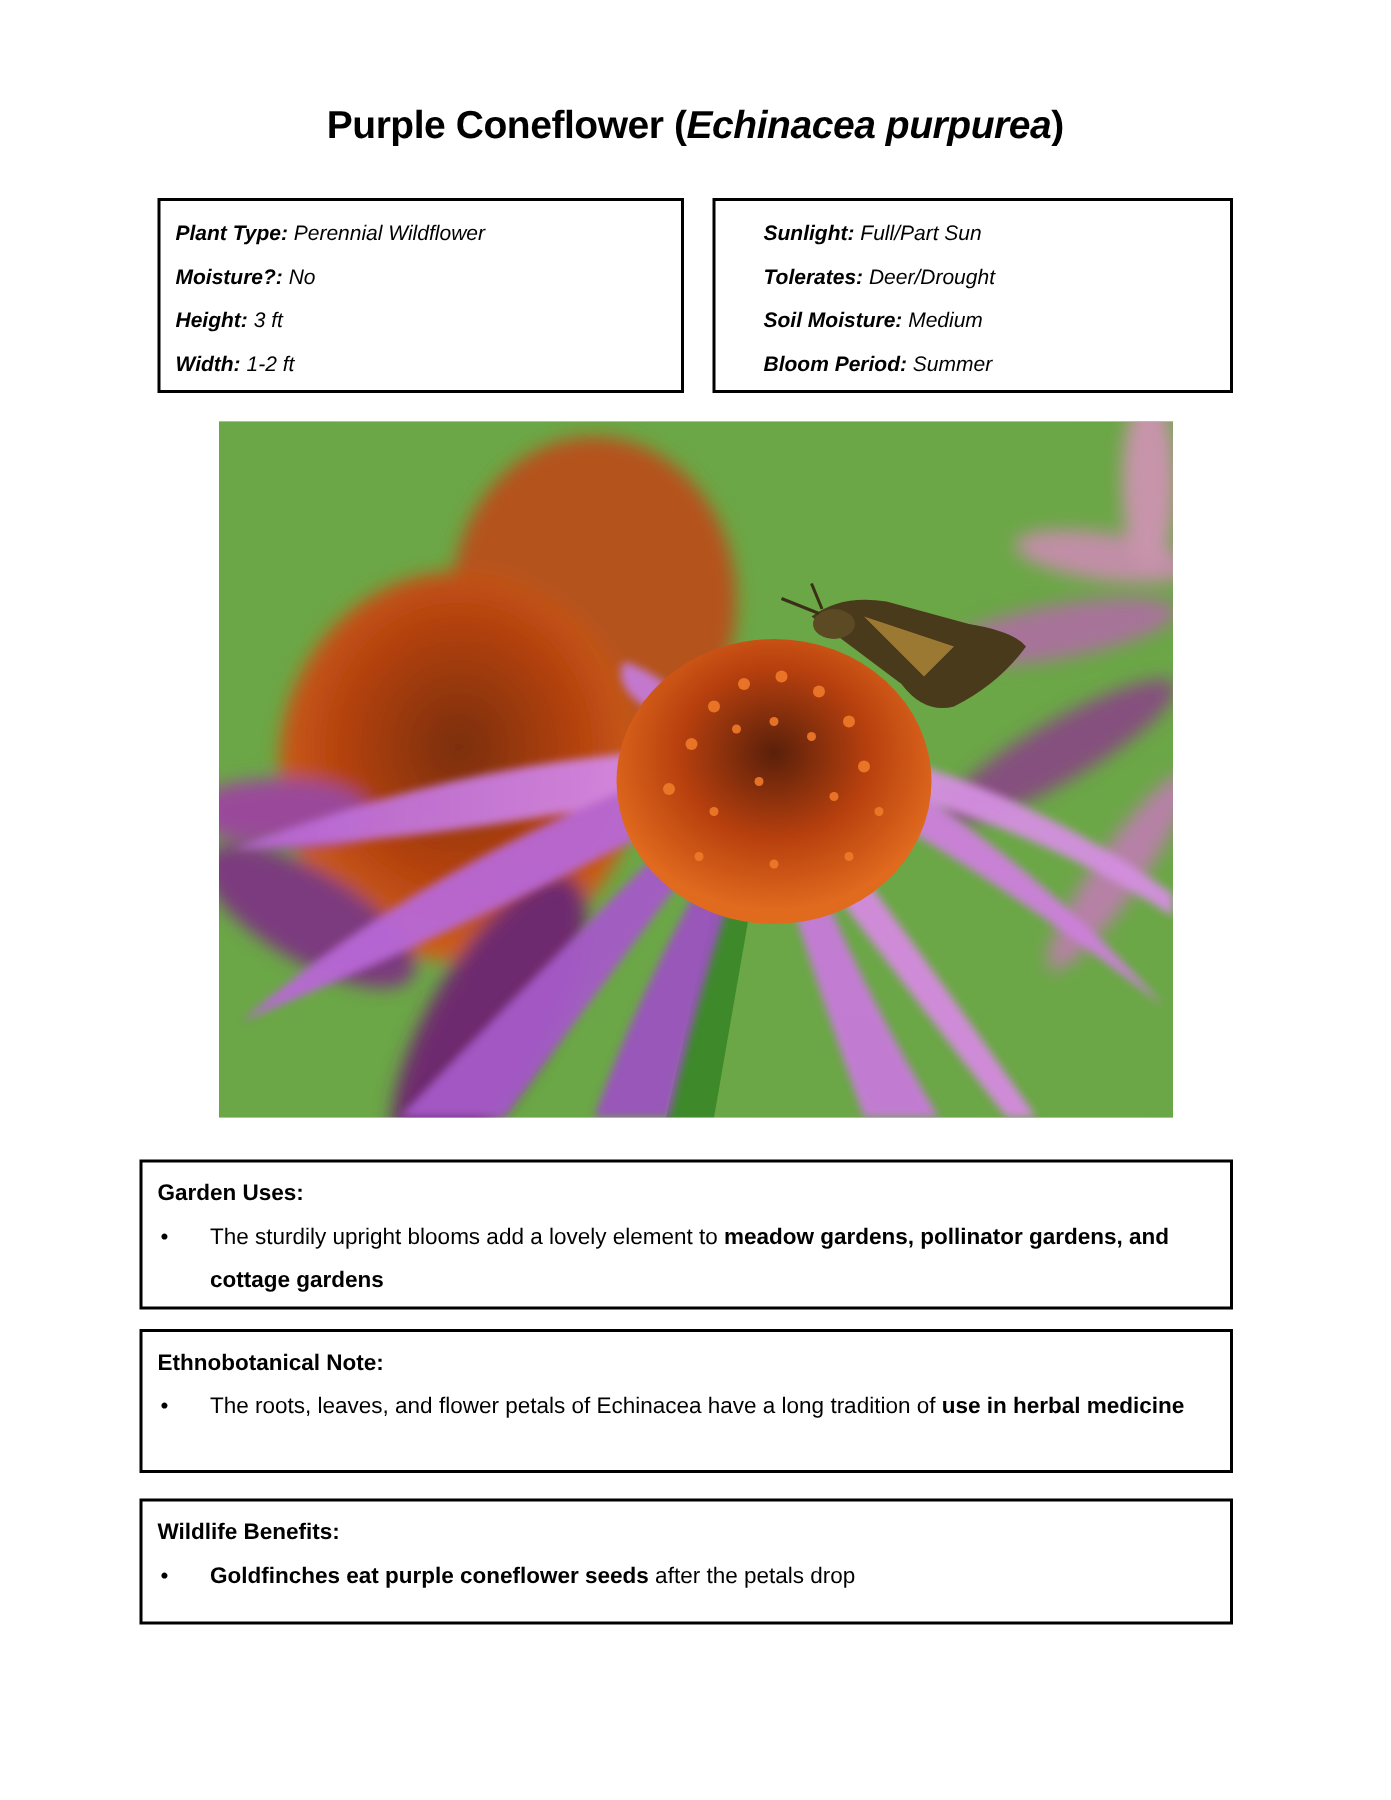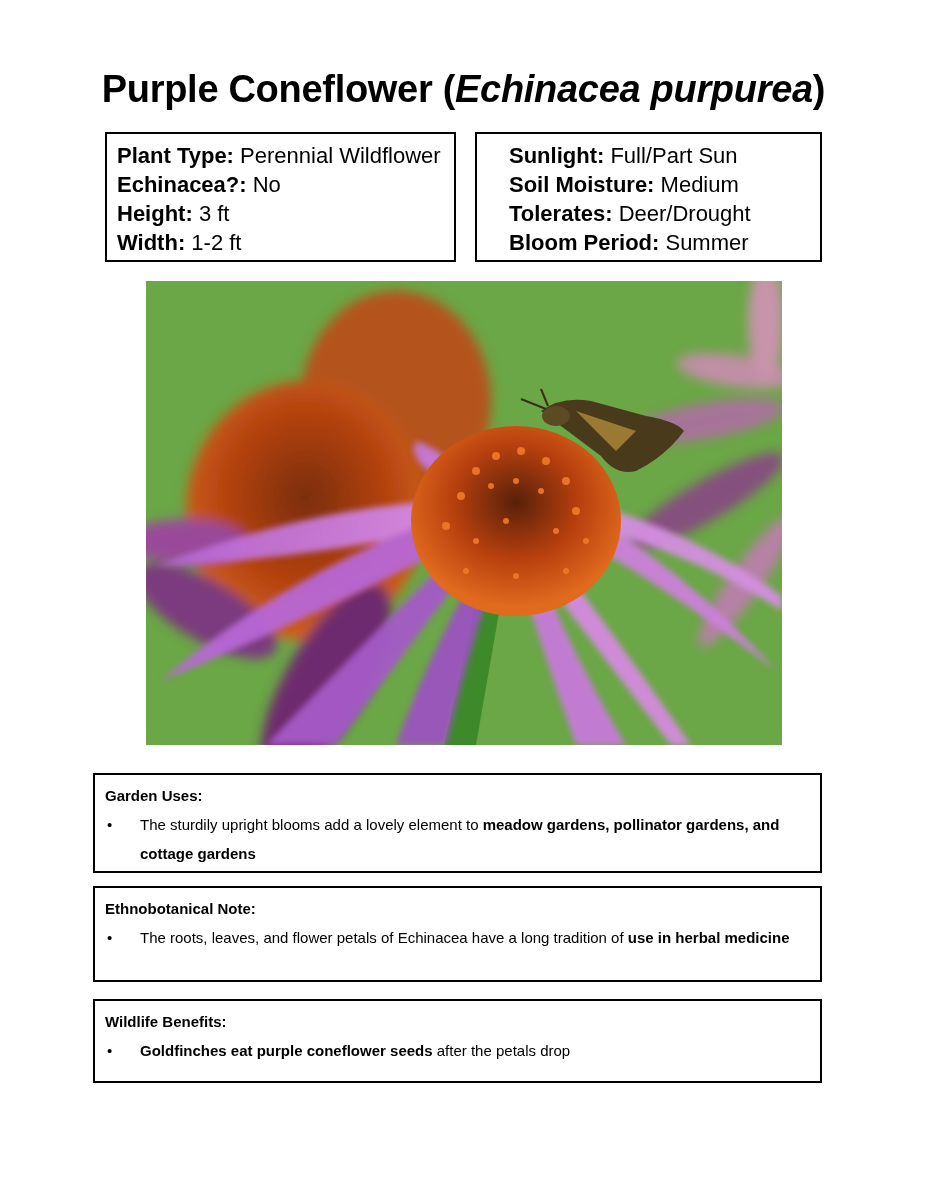--- a/index.html
+++ b/index.html
@@ -1,22 +1,22 @@
 <!DOCTYPE html>
 <html><head>
 <meta charset="utf-8">
 <style>
   html, body { margin:0; padding:0; background:#ffffff; }
   body { width:927px; height:1200px; position:relative; overflow:hidden;
          font-family:"Liberation Sans", "DejaVu Sans", sans-serif; color:#000; }
   .title { position:absolute; left:0; width:927px; top:68px; text-align:center;
-           font-size:38px; font-weight:bold; letter-spacing:-0.3px; }
+           font-size:26px; font-weight:bold; letter-spacing:-0.3px; }
   .title i { font-style:italic; }
   .box { position:absolute; border:2px solid #000; box-sizing:border-box; }
-  .facts { padding:7px 10px; font-size:22px; line-height:29px; }
+  .facts { padding:7px 10px; font-size:14px; line-height:29px;font-style:italic; }
   .facts .row b { font-weight:bold; }
   #facts-left { left:105px; top:132px; width:351px; height:130px; }
   #facts-right { left:475px; top:132px; width:347px; height:130px;padding-left:32px; }
   .photo { position:absolute; left:146px; top:281px; width:636px; height:464px; overflow:hidden;
            background:linear-gradient(135deg,#5e9a3c 0%,#6aa844 45%,#5f9c3e 100%); }
   .section { left:93px; width:729px; padding:6px 10px; font-size:15px; line-height:29px; }
   .section .head { font-weight:bold; }
   .section ul { list-style:none; margin:0; padding:0; }
   .section li { position:relative; padding-left:35px; }
   .section li::before { content:"\2022"; position:absolute; left:2px; top:0; }
@@ -24,29 +24,29 @@
   #ethno { top:886px; height:96px; }
   #wildlife { top:999px; height:84px; }
 </style>
 </head>
 <body>
 
 <div class="title"><span>Purple Coneflower (</span><i>Echinacea purpurea</i><span>)</span></div>
 
 <div class="box facts" id="facts-left">
   <div class="row"><b>Plant Type:</b><span> Perennial Wildflower</span></div>
-  <div class="row"><b>Echinacea?:</b><span> No</span></div>
+  <div class="row"><b>Moisture?:</b><span> No</span></div>
   <div class="row"><b>Height:</b><span> 3 ft</span></div>
   <div class="row"><b>Width:</b><span> 1-2 ft</span></div>
 </div>
 
 <div class="box facts" id="facts-right">
   <div class="row"><b>Sunlight:</b><span> Full/Part Sun</span></div>
+  <div class="row"><b>Tolerates:</b><span> Deer/Drought</span></div>
   <div class="row"><b>Soil Moisture:</b><span> Medium</span></div>
-  <div class="row"><b>Tolerates:</b><span> Deer/Drought</span></div>
   <div class="row"><b>Bloom Period:</b><span> Summer</span></div>
 </div>
 
 <div class="photo">
   <svg width="636" height="464" viewBox="0 0 636 464">
     <defs>
       <filter id="blur6">
           <feGaussianBlur stdDeviation="6"></feGaussianBlur>
         </filter>
       <filter id="blur3">

